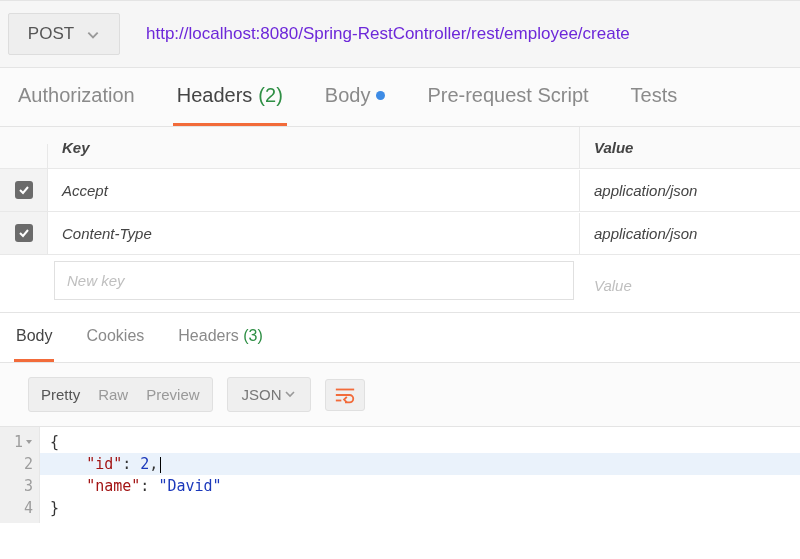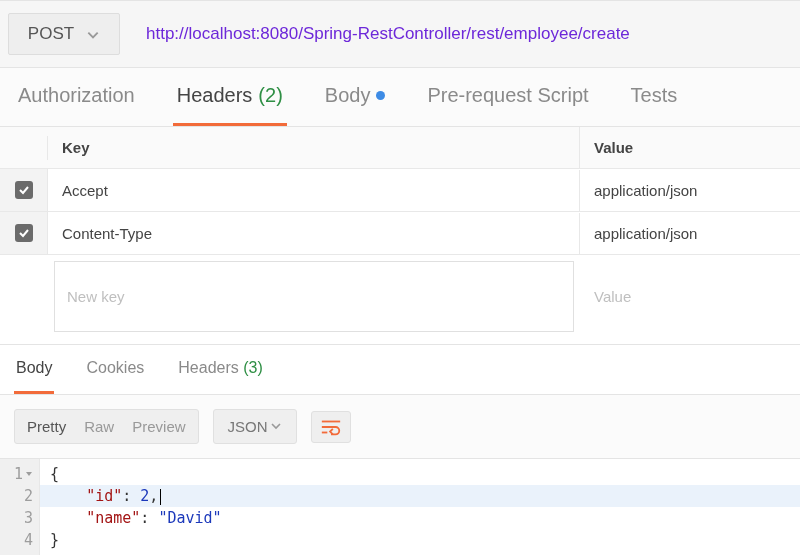--- a/index.html
+++ b/index.html
@@ -73,23 +73,24 @@
   .blue-dot {
     width: 9px; height: 9px;
     border-radius: 50%;
     background: #3d8be5;
     display: inline-block;
   }
   
   .hdr-table { width: 100%; }
   .hdr-row {
     display: flex;
-    align-items: center;
+    align-items: flex-end;
     border-bottom: 1px solid #e8e8e8;
     background: #fff;
+    font-style: italic;
   }
   .hdr-row.header-row {
     background: #fafafa;
     font-weight: 600;
     color: #333;
     font-size: 15px;
   }
   .chk-cell {
     width: 48px;
     display: flex;
@@ -115,21 +116,21 @@
   .chk {
     width: 18px; height: 18px;
     border-radius: 3px;
     background: #6b6b6b;
     display: flex;
     align-items: center;
     justify-content: center;
   }
   .chk svg { stroke: #fff; }
   .placeholder { color: #bfbfbf; }
-  .hdr-row.new-row .key-cell { border: 1px solid #e0e0e0; margin: 6px 6px 6px 6px; padding: 26px 12px;}
+  .hdr-row.new-row .key-cell { border: 1px solid #e0e0e0; margin: 6px 6px 6px 6px; padding: 10px 12px;}
   .hdr-row.new-row .chk-cell { border-right: none; }
   .hdr-row.new-row { border-bottom: none; }
   
   .resp-tabs {
     display: flex;
     gap: 30px;
     padding: 14px 14px 0 14px;
     border-top: 1px solid #e4e4e4;
     border-bottom: 1px solid #e4e4e4;
     margin-top: 6px;
@@ -143,21 +144,21 @@
   }
   .resp-tab.active {
     color: #444;
     border-bottom-color: #f26b3a;
   }
   
   .viewer-bar {
     display: flex;
     align-items: center;
     gap: 14px;
-    padding: 14px 14px;
+    padding: 14px 28px;
     background: #fbfbfb;
     border-bottom: 1px solid #e4e4e4;
   }
   .seg {
     display: flex;
     gap: 18px;
     align-items: center;
     background: #efefef;
     border: 1px solid #e0e0e0;
     border-radius: 3px;

